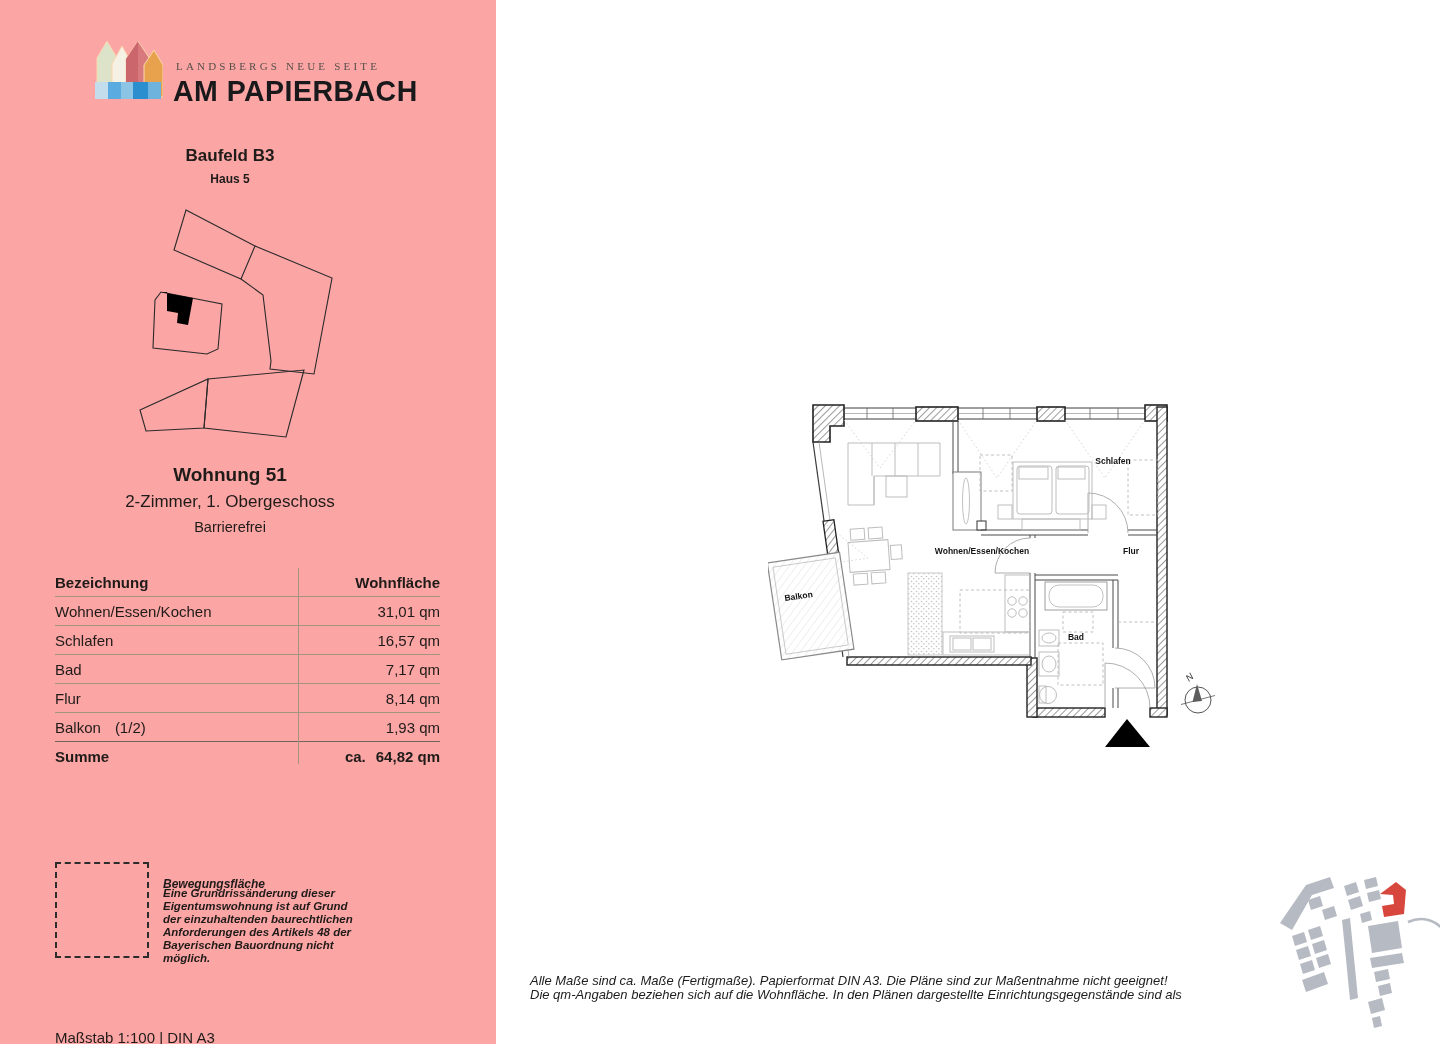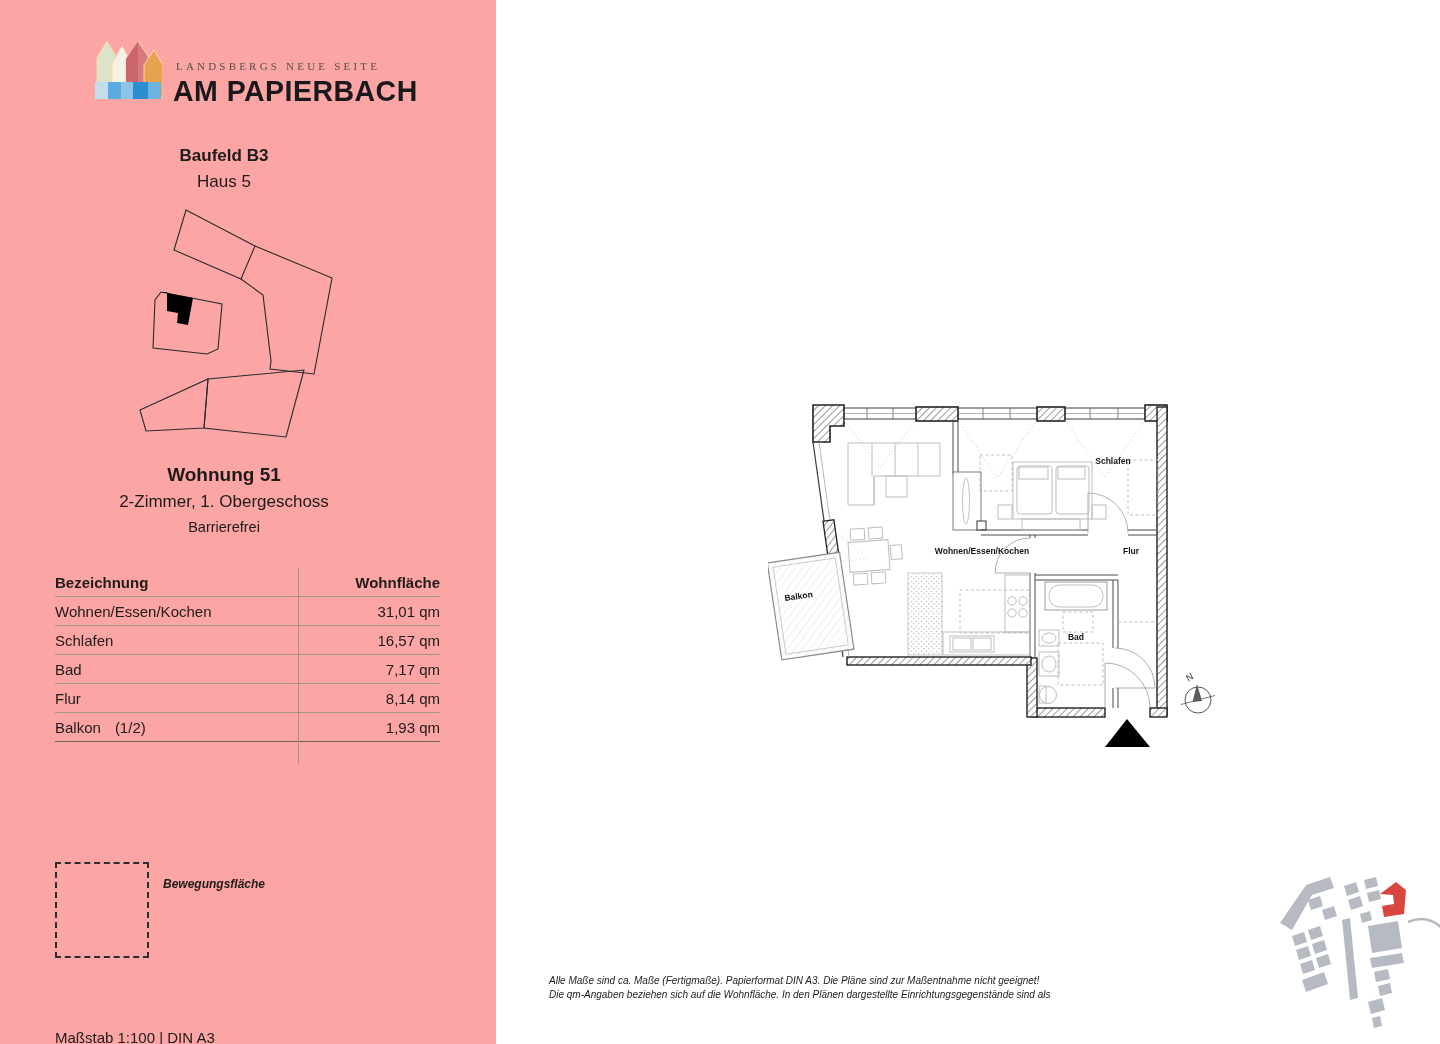--- a/index.html
+++ b/index.html
@@ -2,27 +2,27 @@
 <html><head>
 <meta charset="utf-8">
 <style>
   html,body{margin:0;padding:0;background:#fff;}
   body{width:1440px;height:1044px;position:relative;overflow:hidden;
        font-family:"Liberation Sans",sans-serif;color:#1e1b18;}
   .abs{position:absolute;}
 
   
   .panel{left:0;top:0;width:496px;height:1044px;background:#fca5a5;}
-  .centercol{left:8px;width:432px;text-align:center;}
+  .centercol{left:14px;width:432px;text-align:center;}
   .brand-tagline{left:176px;top:60px;font-family:"Liberation Serif",serif;
       font-size:11px;letter-spacing:3.2px;color:#55504a;}
   .brand-name{left:173px;top:74px;font-size:30px;font-weight:bold;color:#19191c;
       letter-spacing:.5px;transform:scaleX(.95);transform-origin:left top;white-space:nowrap;}
   .h-field{top:146px;font-size:17px;font-weight:bold;}
-  .h-house{top:172px;font-size:17px;font-weight:normal;}
+  .h-house{top:172px;font-size:12px;font-weight:bold;}
   .apt-name{top:464px;font-size:19px;font-weight:bold;}
   .apt-type{top:492px;font-size:17px;}
   .apt-feature{top:519px;font-size:14.5px;}
 
   
   .areas{left:55px;top:568px;width:385px;font-size:15px;}
   .areas .vdiv{position:absolute;left:243px;top:0;height:196px;width:1px;background:#a4937f;}
   .arow{display:flex;align-items:center;height:28px;border-bottom:1px solid #a4937f;}
   .arow .lbl{flex:1;}
   .arow .note{margin-left:14px;margin-top:20px;}
@@ -33,21 +33,21 @@
   .total .prefix{margin-right:10px;}
 
   
   .legend-box{left:55px;top:862px;width:90px;height:92px;border:2px dashed #2c2c2c;}
   .legend-title{left:163px;top:861px;font-size:12px;font-style:italic;font-weight:bold;margin-top:16px;}
   .legend-note{left:163px;top:887px;width:198px;font-size:11.5px;font-style:italic;
       font-weight:bold;line-height:13px;}
   .scale-note{left:55px;top:992px;font-size:15px;margin-top:37px;}
 
   
-  .footer{left:530px;top:974px;font-size:10px;font-style:italic;line-height:13.5px;color:#1c1c1c;margin-left:19px;}
+  .footer{left:530px;top:974px;font-size:13px;font-style:italic;line-height:13.5px;color:#1c1c1c;}
 
   svg text{font-family:"Liberation Sans",sans-serif;}
   .roomlabel{font-size:8.5px;font-weight:bold;fill:#141414;}
 </style>
 </head>
 <body>
 
 <div class="abs panel">
 
   <svg class="abs" style="left:95px;top:37px" width="68" height="74" viewBox="0 0 68 74">
@@ -102,24 +102,29 @@
       <span class="val">7,17 qm</span>
     </div>
     <div class="arow">
       <span class="lbl"><span>Flur</span><span class="note"></span></span>
       <span class="val">8,14 qm</span>
     </div>
     <div class="arow pre-total">
       <span class="lbl"><span>Balkon</span><span class="note">(1/2)</span></span>
       <span class="val">1,93 qm</span>
     </div>
+    <div class="arow total">
+      <span class="lbl">Summe</span>
+      <span class="val"><span class="prefix">ca.</span><span>64,82 qm</span></span>
+    </div>
   </div>
 
   <div class="abs legend-box"></div>
   <div class="abs legend-title">Bewegungsfläche</div>
+  <div class="abs legend-note">Eine Grundrissänderung dieser Eigentumswohnung ist auf Grund der einzuhaltenden baurechtlichen Anforderungen des Artikels 48 der Bayerischen Bauordnung nicht möglich.</div>
   <div class="abs scale-note">Maßstab 1:100 | DIN A3</div>
 </div>
 
 <svg class="abs" style="left:768px;top:392px" width="472" height="372" viewBox="768 392 472 372">
   <defs>
     <pattern id="hatch" width="5" height="5" patternUnits="userSpaceOnUse" patternTransform="rotate(45)">
       <rect width="5" height="5" fill="#fff"></rect>
       <line x1="0" y1="0" x2="0" y2="5" stroke="#6e6e6e" stroke-width="1.4"></line>
     </pattern>
     <pattern id="deck" width="6" height="6" patternUnits="userSpaceOnUse" patternTransform="rotate(45)">

